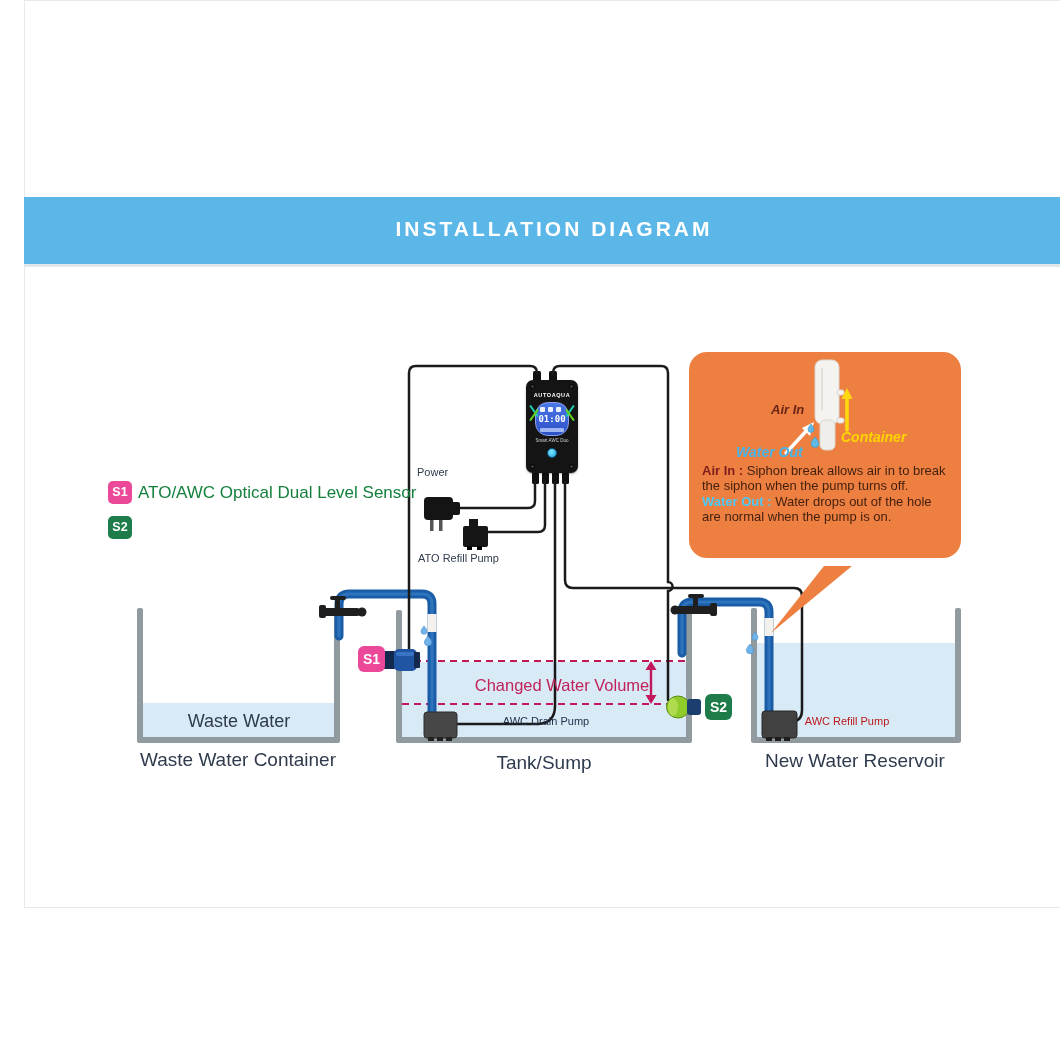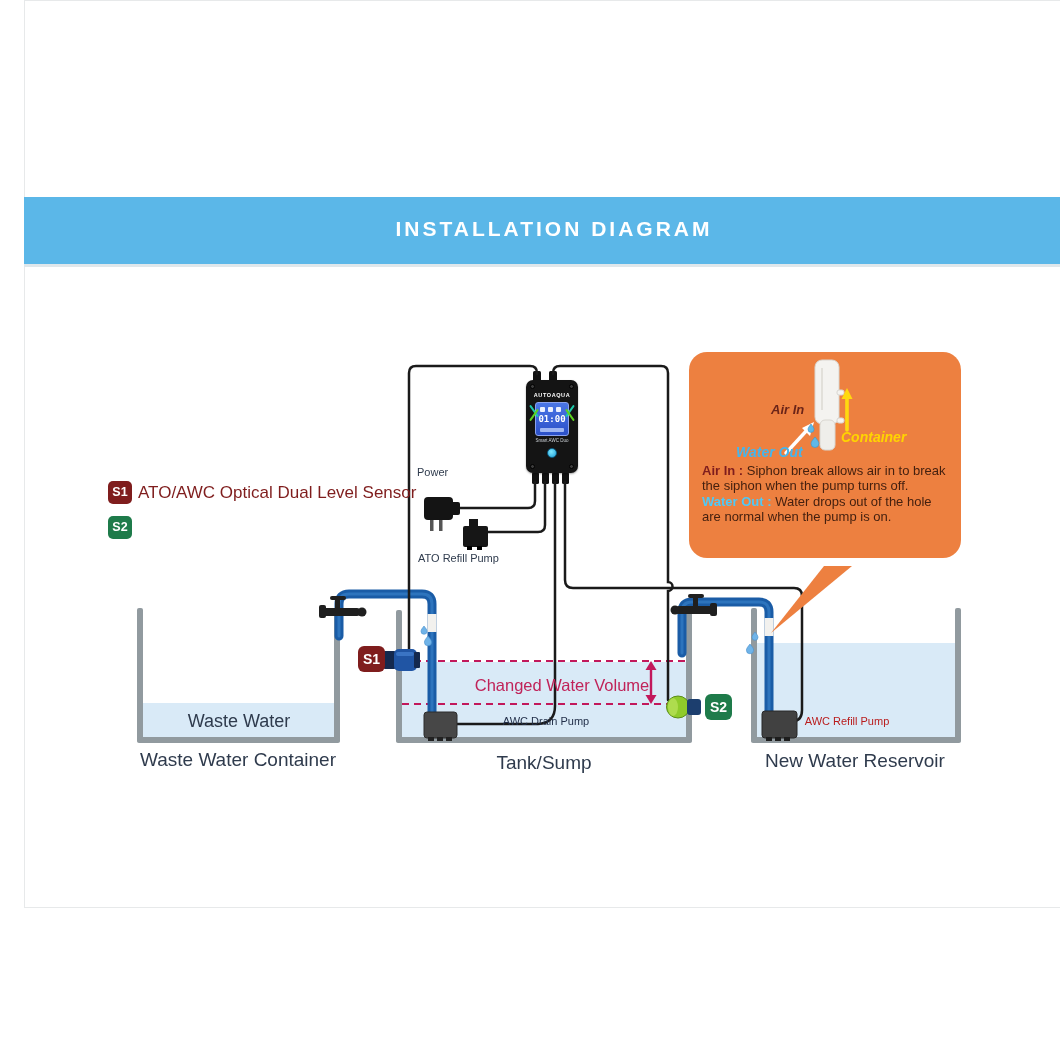--- a/index.html
+++ b/index.html
@@ -11,40 +11,40 @@
   .banner-title{position:absolute;left:0;top:0;width:100%;height:64px;line-height:64px;
           text-align:center;color:#fff;font-size:21px;font-weight:bold;letter-spacing:3px;}
   
   .lbl{position:absolute;color:#2f3b4d;font-size:11px;white-space:nowrap;z-index:6;}
   .ctr{transform:translateX(-50%);}
   .big{font-size:19px;}
   .crimson{color:#c02359;font-size:16.5px;}
   
   .badge{position:absolute;z-index:6;color:#fff;font-weight:bold;text-align:center;
          border-radius:5px;box-sizing:border-box;}
-  .badge.s1{background:#7f1d1d;}
+  .badge.s1{background:#ec4899;}
   .badge.s2{background:#1e7b4a;}
   .badge.sm{width:24px;height:23px;line-height:23px;font-size:12.5px;}
   .badge.lg{width:27px;height:26px;line-height:26px;font-size:14px;border-radius:6px;}
-  .legend-lbl{position:absolute;z-index:6;color:#7f1d1d;font-size:17px;white-space:nowrap;
+  .legend-lbl{position:absolute;z-index:6;color:#15803d;font-size:17px;white-space:nowrap;
               height:23px;line-height:23px;}
   
   .wall{position:absolute;background:#919a9f;border-radius:2px;z-index:1;}
   .water{position:absolute;background:#d9eaf7;z-index:1;}
   
   #wires{position:absolute;left:0;top:0;z-index:2;}
   
   .ctl{position:absolute;left:502px;top:380px;width:52px;height:93px;background:#141414;
        border-radius:7px;z-index:3;box-shadow:0 1px 2px rgba(0,0,0,.35);}
   .ctl .screw{position:absolute;width:5px;height:5px;border-radius:50%;background:#3c3c3c;
        border:1px solid #000;box-sizing:border-box;}
   .ctl-brand{position:absolute;left:0;top:12px;width:100%;text-align:center;color:#fff;
        font-size:5.5px;font-weight:bold;letter-spacing:.6px;}
   .lcd{position:absolute;left:9px;top:22px;width:34px;height:34px;background:linear-gradient(#4a76e6,#2b50c8);
-       border:1px solid #8aa2ee;border-radius:3px;box-sizing:border-box;}
+       border:1px solid #8aa2ee;border-radius:13px;box-sizing:border-box;}
   .lcd-icons{position:absolute;left:4px;top:4px;display:flex;gap:3px;}
   .lcd-icons i{display:block;width:5px;height:5px;background:#eaf0ff;border-radius:1px;}
   .lcd-time{position:absolute;left:0;top:11px;width:100%;text-align:center;color:#fff;
        font-family:"DejaVu Sans Mono",monospace;font-size:9px;font-weight:bold;}
   .lcd-seg{position:absolute;left:4px;bottom:3px;width:24px;height:4px;background:#9fb6f2;border-radius:1px;}
   .ctl-model{position:absolute;left:0;top:58px;width:100%;text-align:center;color:#cfd4da;font-size:4.5px;}
   .ctl-btn{position:absolute;left:21px;top:68px;width:10px;height:10px;border-radius:50%;
        background:radial-gradient(circle at 40% 35%,#7de8ff,#1f9fd8);border:1px solid #0b5e86;box-sizing:border-box;}
   .sw{position:absolute;width:14px;height:2px;border-radius:2px;z-index:3;}
   .sw.t{background:#1cc9a9;} .sw.g{background:#5ed11f;}

